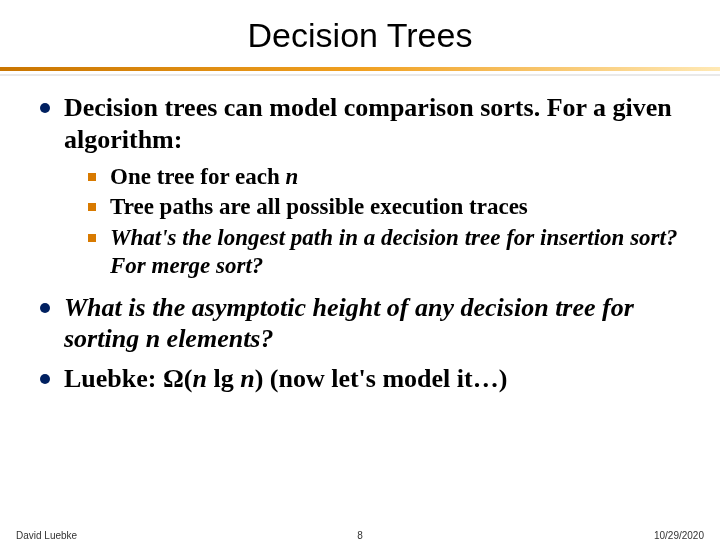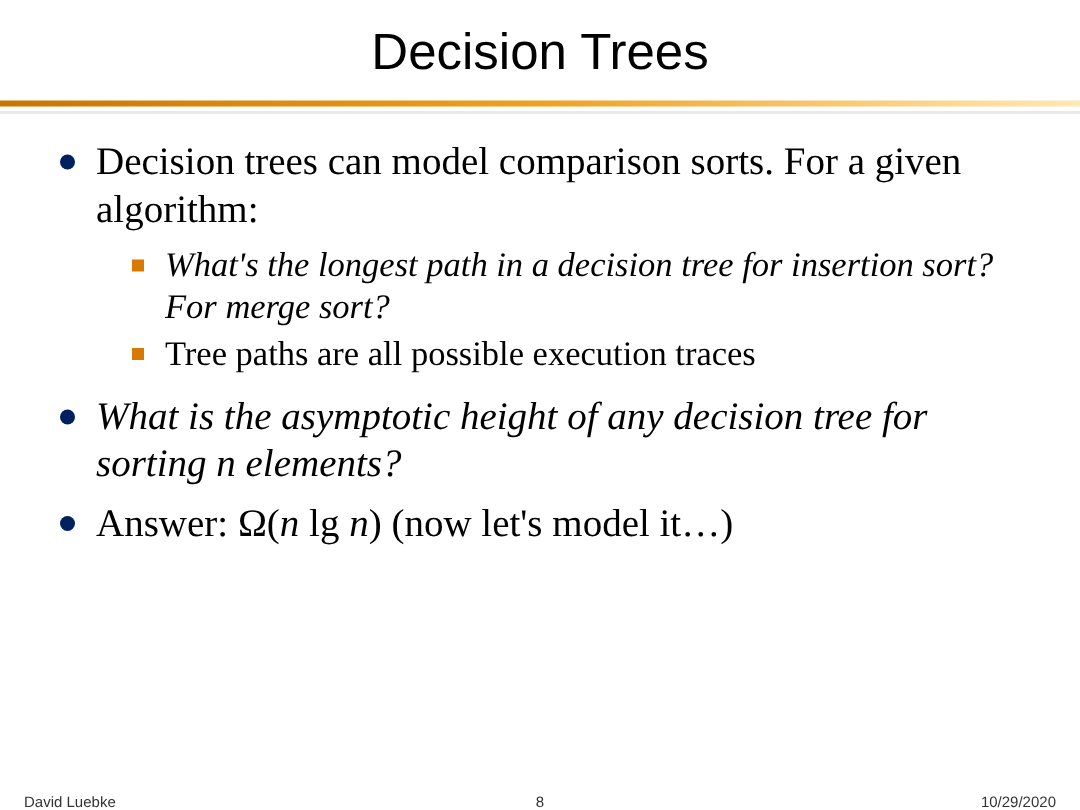--- a/index.html
+++ b/index.html
@@ -33,20 +33,21 @@
     background: linear-gradient(to right, #c97500 0%, #f0a020 50%, #ffe9b5 100%);
     margin-bottom: 3px;
   }
   .shadow-line {
     height: 2px;
     width: 100%;
     background: #e9e9e9;
   }
   .body {
     padding: 16px 40px 0 40px;
+    font-weight: bold;
   }
   .l1 {
     display: flex;
     align-items: flex-start;
     font-size: 26px;
     line-height: 1.22;
     margin-bottom: 8px;
   }
   .l1 .bullet {
     flex: 0 0 auto;
@@ -102,37 +103,43 @@
   <div class="body">
 
     <div class="l1">
       <span class="bullet"></span>
       <span>Decision trees can model comparison sorts.  For a given algorithm:</span>
     </div>
 
     <div class="l2-group">
       <div class="l2">
         <span class="sq"></span>
-        <span class="ital">What's the longest path in a decision tree for insertion sort?  For merge sort?</span>
+        <span>
+          <span>One tree for each </span><span class="ivar">n</span>
+        </span>
       </div>
       <div class="l2">
         <span class="sq"></span>
         <span>Tree paths are all possible execution traces</span>
+      </div>
+      <div class="l2">
+        <span class="sq"></span>
+        <span class="ital">What's the longest path in a decision tree for insertion sort?  For merge sort?</span>
       </div>
     </div>
 
     <div class="l1">
       <span class="bullet"></span>
       <span class="ital">What is the asymptotic height of any decision tree for sorting n elements?</span>
     </div>
 
     <div class="l1">
       <span class="bullet"></span>
       <span>
-        <span>Answer: Ω(</span><span class="ivar">n</span><span> lg </span><span class="ivar">n</span><span>)    (now let's model it…)</span>
+        <span>Luebke: Ω(</span><span class="ivar">n</span><span> lg </span><span class="ivar">n</span><span>)    (now let's model it…)</span>
       </span>
     </div>
 
   </div>
 
   <div class="footer">
     <span class="left">David Luebke</span>
     <span class="center">8</span>
     <span class="right">10/29/2020</span>
   </div>

